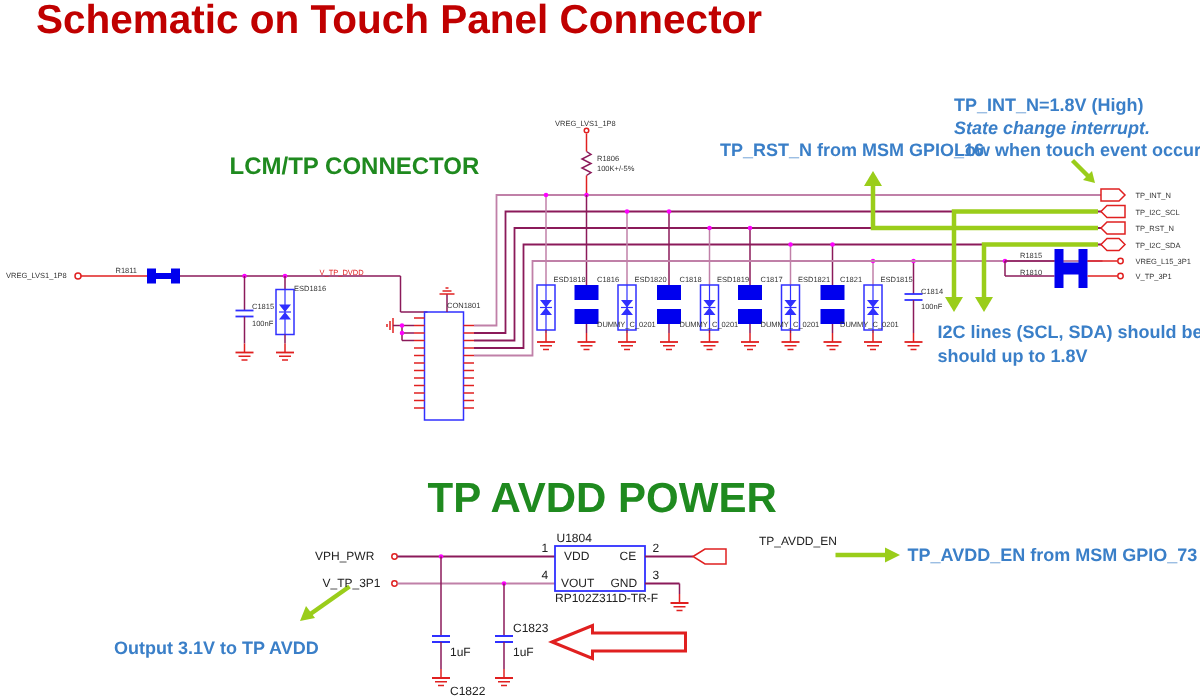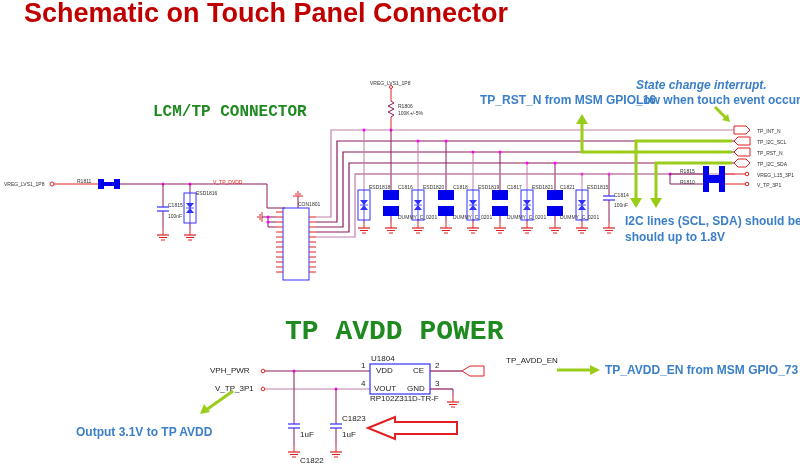--- a/index.html
+++ b/index.html
@@ -1,20 +1,20 @@
 <!DOCTYPE html>
 <html><head>
 <meta charset="utf-8">
 <style>
   html,body{margin:0;padding:0;background:#ffffff;}
   body{width:800px;height:465px;overflow:hidden;position:relative;font-family:"Liberation Sans",sans-serif;}
   #stage{position:absolute;left:0;top:0;width:800px;height:465px;}
   .t{position:absolute;white-space:nowrap;}
   .title{left:24px;top:-2px;font-size:27px;font-weight:bold;color:#c00000;}
-  .sec{font-family:Liberation Mono, monospace;font-weight:bold;color:#1f8a1f;text-align:right;}
+  .sec{font-family:Liberation Sans, sans-serif;font-weight:bold;color:#1f8a1f;text-align:right;}
   .sec1{left:153px;top:103px;font-size:16px;}
   .sec2{left:285px;top:316px;font-size:28px;}
   .note{font-weight:bold;color:#3a7fc8;font-size:12px;line-height:16px;}
   .tiny{font-size:5px;color:#333;}
   .small{font-size:8px;color:#222;}
 </style>
 </head>
 <body>
 
 <div id="stage">
@@ -249,20 +249,21 @@
       <use href="#gnd" x="336" y="446"></use>
 
       <path d="M368 428 L395 417 L395 422 L457 422 L457 434 L395 434 L395 439 Z" fill="none" stroke="#e02020" stroke-width="2"></path>
     </g>
   </svg>
 
   <div class="t title">Schematic on Touch Panel Connector</div>
   <div class="t sec sec1">LCM/TP CONNECTOR</div>
   <div class="t sec sec2">TP AVDD POWER</div>
 
+  <div class="t note" style="left:636px;top:62px;">TP_INT_N=1.8V (High)</div>
   <div class="t note" style="left:636px;top:77px;font-style:italic;">State change interrupt.</div>
   <div class="t note" style="left:636px;top:92px;">Low when touch event occurs</div>
   <div class="t note" style="left:480px;top:92px;">TP_RST_N from MSM GPIO_16</div>
   <div class="t note" style="left:625px;top:213px;">I2C lines (SCL, SDA) should be</div>
   <div class="t note" style="left:625px;top:229px;">should up to 1.8V</div>
   <div class="t note" style="left:605px;top:362px;">TP_AVDD_EN from MSM GPIO_73</div>
   <div class="t note" style="left:76px;top:424px;">Output 3.1V to TP AVDD</div>
 
   <div class="t tiny" style="left:4px;top:181px;">VREG_LVS1_1P8</div>
   <div class="t tiny" style="left:370px;top:80px;">VREG_LVS1_1P8</div>

